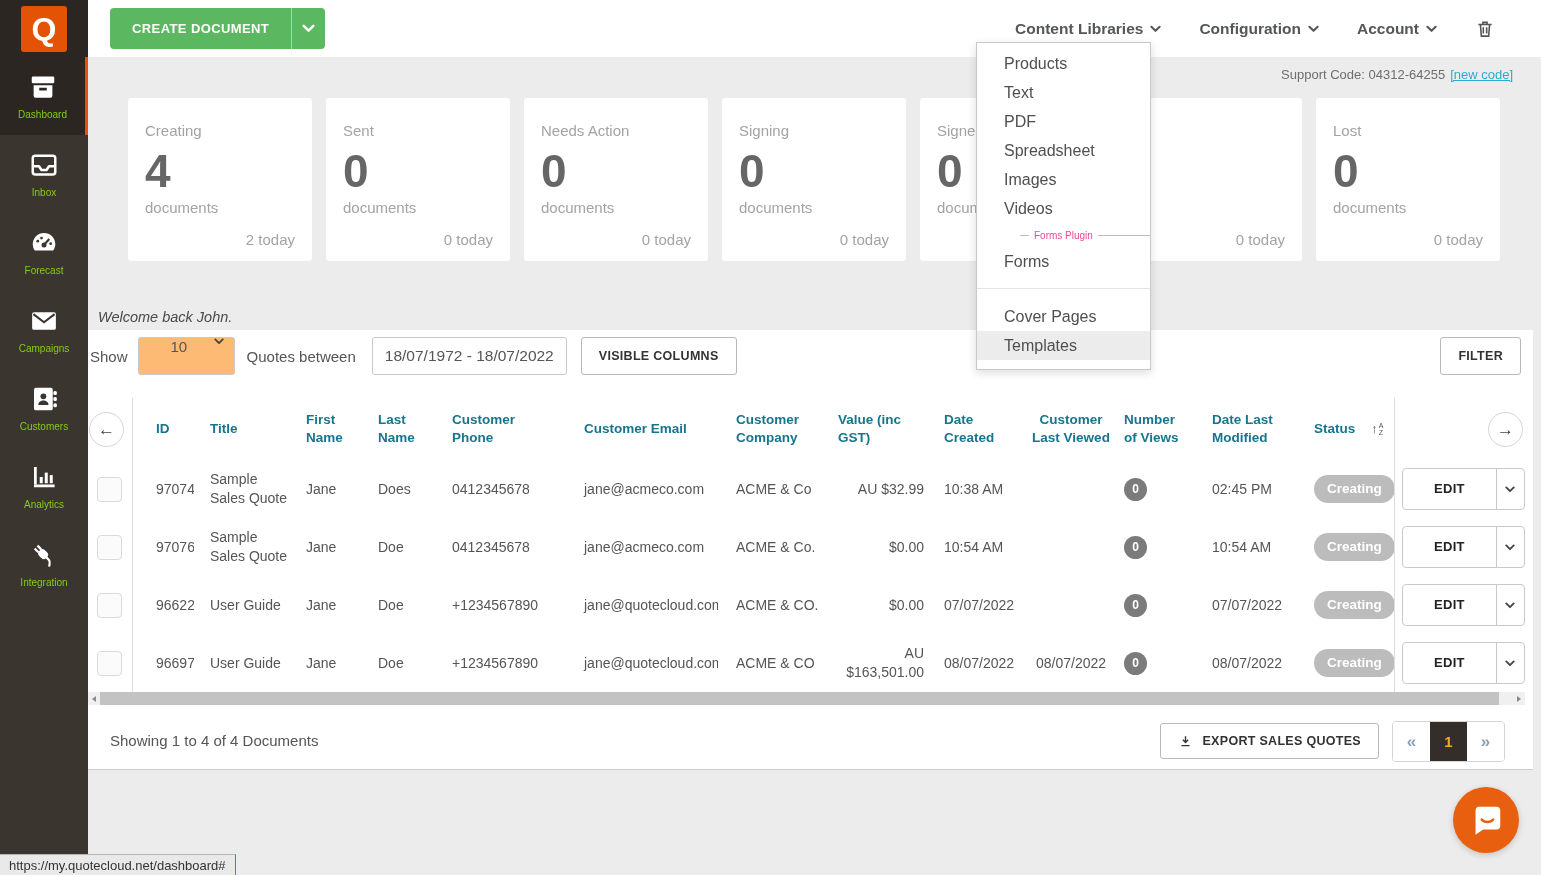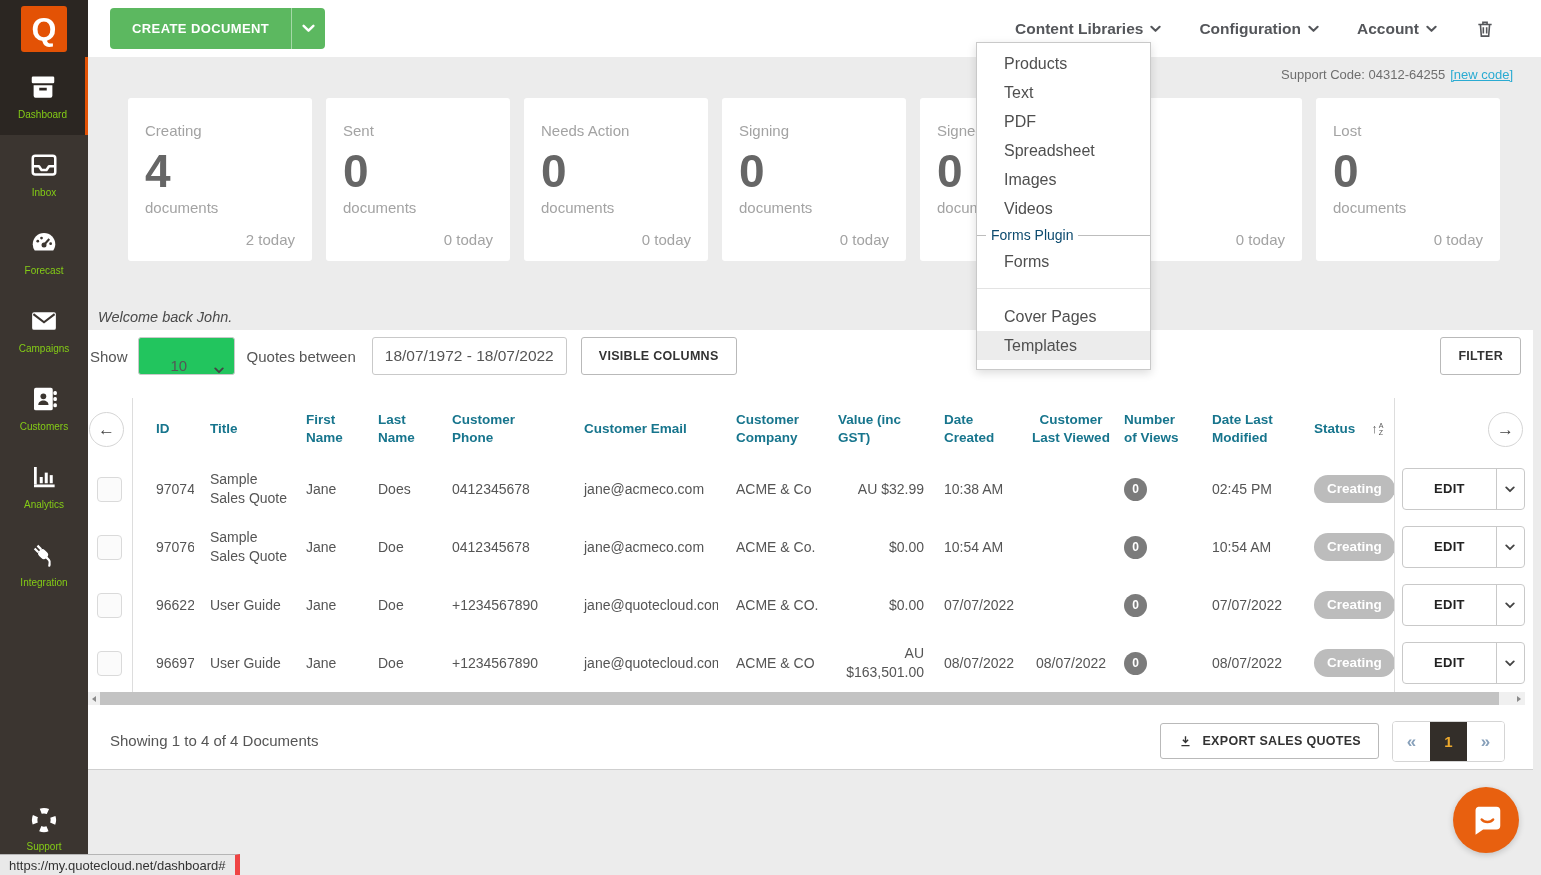--- a/index.html
+++ b/index.html
@@ -29,21 +29,21 @@
   .top-right { margin-left:auto; display:flex; align-items:center; gap:38px; padding-right:46px; }
   .top-menu { display:flex; align-items:center; gap:7px; color:#54565a; font-size:15.5px; font-weight:600; cursor:pointer; }
   .top-menu .chev { width:11px; height:8px; color:#54565a; }
   .trash-btn { width:20px; height:22px; color:#54565a; cursor:pointer; }
   .trash-btn svg { width:100%; height:100%; }
 
   
   .menu { position:absolute; left:976px; top:42px; width:175px; background:#fff; border:1px solid #c9c9c9; box-shadow:0 3px 9px rgba(0,0,0,.14); padding:6px 0 9px; z-index:60; }
   .menu-item { height:29px; line-height:29px; padding-left:27px; font-size:16px; color:#4f4f4f; cursor:pointer; white-space:nowrap; }
   .menu-item.hl { background:#ececec; }
-  .menu-section { display:flex; align-items:center; font-size:14px; color:#0c4a6e; height:24px; white-space:nowrap; }
+  .menu-section { display:flex; align-items:center; font-size:10px; color:#ec4899; height:24px; white-space:nowrap;padding-left:43px; }
   .menu-section::before { content:""; width:9px; height:1px; background:#bdbdbd; margin-right:5px; }
   .menu-section::after { content:""; flex:1; height:1px; background:#bdbdbd; margin-left:5px; }
   .menu-divider { height:1px; background:#e3e3e3; margin:12px 0 13px; }
 
   
   .support-code { position:absolute; top:67px; right:28px; font-size:13px; color:#6e6e6e; z-index:5; }
   .support-code a { color:#2aabd2; text-decoration:underline; cursor:pointer; margin-left:5px; }
 
   
   .cards { position:absolute; left:128px; top:98px; display:flex; gap:14px; z-index:4; }
@@ -53,21 +53,21 @@
   .card-unit { font-size:15px; color:#a3a3a3; margin-top:2px; min-height:18px; }
   .card-today { position:absolute; right:17px; bottom:13px; font-size:15px; color:#a3a3a3; }
 
   .welcome { position:absolute; left:98px; top:309px; font-style:italic; font-size:14.5px; color:#4a4a4a; }
 
   
   .panel { position:absolute; left:80px; top:330px; width:1453px; height:440px; background:#fff; border-bottom:1px solid #cfcfcf; z-index:3; }
 
   
   .filter-row { position:absolute; left:10px; top:7px; height:38px; display:flex; align-items:center; font-size:15px; color:#555; }
-  .fake-select { width:97px; height:38px; border:1px solid #c9c9c9; border-radius:3px; margin:0 12px 0 10px; display:flex; align-items:flex-end; padding:0 10px 0 32px; cursor:pointer; background:#22c55e; }
+  .fake-select { width:97px; height:38px; border:1px solid #c9c9c9; border-radius:3px; margin:0 12px 0 10px; display:flex; align-items:flex-start; padding:0 10px 0 32px; cursor:pointer; background:#fdba74; }
   .fake-select .chev { width:10px; height:7px; margin-left:auto; color:#444; }
   .range-input { width:195px; height:38px; border:1px solid #c9c9c9; border-radius:3px; margin:0 14px 0 16px; text-align:center; font-size:15.5px; color:#555; font-family:"Liberation Sans", sans-serif; background:#fff; }
   .btn { background:#fff; border:1px solid #b9b9b9; border-radius:3px; height:38px; padding:0 17px; font-size:12.5px; font-weight:bold; color:#333; letter-spacing:.3px; cursor:pointer; display:inline-flex; align-items:center; font-family:"Liberation Sans", sans-serif; }
   .filter-btn { position:absolute; right:12px; top:7px; }
 
   
   .tbl-wrap { position:absolute; left:8px; top:68px; width:1437px; }
   .tbl-rel { position:relative; }
   .tbl-rel::before { content:""; position:absolute; left:44px; top:0; bottom:0; width:1px; background:#ddd; }
   .tbl-rel::after { content:""; position:absolute; left:1306px; top:0; bottom:0; width:1px; background:#ddd; }
@@ -118,21 +118,21 @@
   .export-btn svg { width:15px; height:15px; color:#333; }
   .pager { position:absolute; right:28px; top:391px; display:flex; border:1px solid #d5d5d5; border-radius:4px; overflow:hidden; }
   .page-btn { width:37px; height:39px; background:#fff; display:flex; align-items:center; justify-content:center; font-size:17px; color:#87a0ba; font-weight:bold; cursor:pointer; }
   .page-btn.current { background:#332e29; color:#eda92d; font-size:15px; }
 
   
   .chat { position:absolute; left:1453px; top:787px; width:66px; height:66px; border-radius:50%; background:#e8600f; display:flex; align-items:center; justify-content:center; cursor:pointer; box-shadow:0 2px 6px rgba(0,0,0,.18); z-index:40; }
   .chat svg { width:38px; height:38px; }
 
   
-  .status-bar { position:absolute; left:0; bottom:0; height:21px; background:#e9e9e9; border-top:1px solid #b5b5b5; border-right:5px solid #ef4444; display:flex; align-items:center; padding:0 9px; font-size:13px; color:#333; z-index:50; }
+  .status-bar { position:absolute; left:0; bottom:0; height:21px; background:#e9e9e9; border-top:1px solid #b5b5b5; border-right:1px solid #ef4444; display:flex; align-items:center; padding:0 9px; font-size:13px; color:#333; z-index:50; }
   .chev { display:inline-flex; }
 </style>
 </head>
 <body>
 
 <div class="app">
 
   <aside class="sidebar">
     <div class="logo-block">
       <div class="logo-sq">
@@ -211,28 +211,20 @@
               <g transform="rotate(-45 12 12)" fill="currentColor">
                 <rect x="8.8" y="7" width="6.4" height="8" rx="2.8"></rect>
                 <path d="M10.4 3v4.2M13.6 3v4.2" stroke="currentColor" stroke-width="1.8"></path>
                 <path d="M12 15v2.6c0 1.8-1.6 2.4-3 3.4" stroke="currentColor" stroke-width="1.8" fill="none" stroke-linecap="round"></path>
               </g>
             </svg>
           </span>
           <span class="side-label">Integration</span>
         </div>
       </nav>
-    <div class="side-support">
-      <span class="side-icon">
-          <svg viewBox="0 0 24 24" fill="none" stroke="currentColor">
-            <circle cx="12" cy="12" r="7.5" stroke-width="4.4" stroke-dasharray="5.9 5.9" stroke-dashoffset="2.95"></circle>
-          </svg>
-        </span>
-      <span class="side-label">Support</span>
-    </div>
   </aside>
 
   <header class="topbar">
     <div class="create-btn">
       <span class="create-main">CREATE DOCUMENT</span>
       <span class="create-caret">
           <svg viewBox="0 0 12 8">
             <path d="M1.5 1.5L6 6l4.5-4.5" fill="none" stroke="currentColor" stroke-width="2.2" stroke-linecap="round" stroke-linejoin="round"></path>
           </svg>
         </span>

